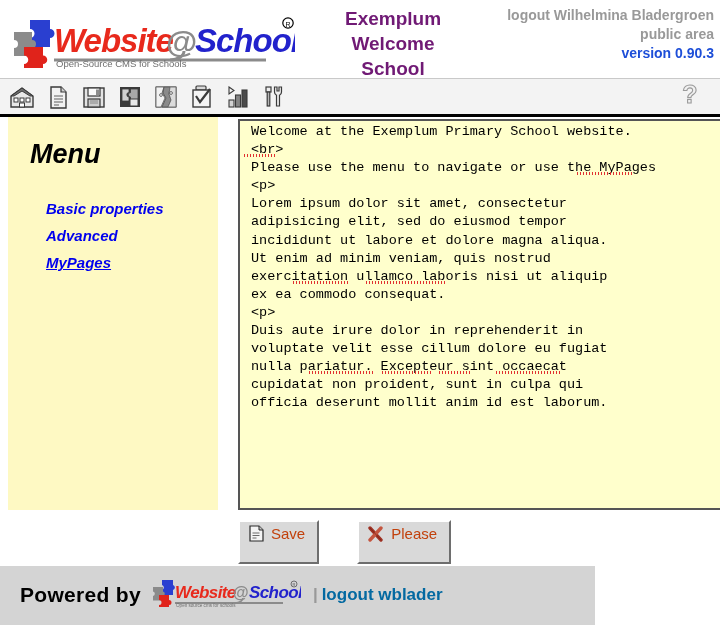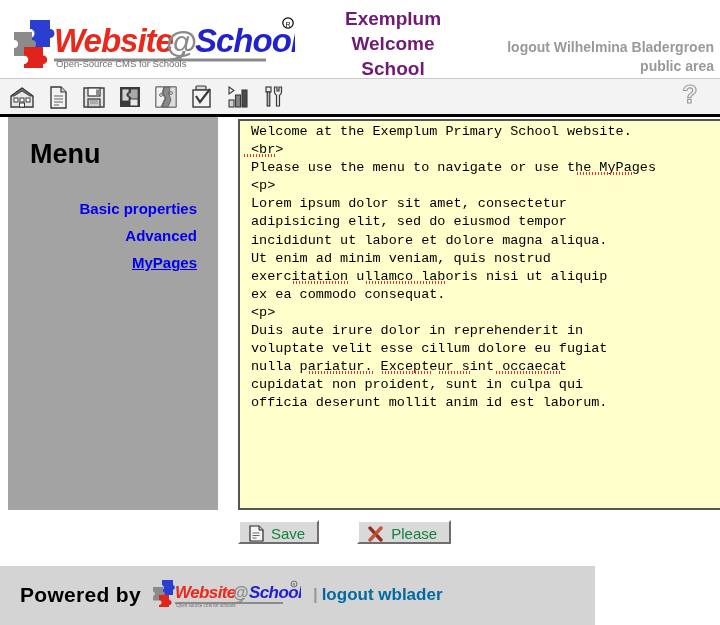--- a/index.html
+++ b/index.html
@@ -17,21 +17,21 @@
   .logo svg{display:block;}
   .school-title{
     position:absolute;left:318px;top:6px;width:150px;
     text-align:center;color:#701a75;font-weight:bold;font-size:19px;
     line-height:25px;letter-spacing:0px;
   }
   .header-right{
     position:absolute;right:6px;top:6px;text-align:right;
     font-size:14px;line-height:19px;font-weight:bold;color:#999999;
   }
-  .header-right .logout-line{color:#999999;margin-top:32px;}
+  .header-right .logout-line{color:#999999;}
   .header-right .area-line{color:#999999;}
   .header-right .version-line{color:#1d4ed8;}
 
   
   .toolbar{
     position:relative;height:36px;background:#f3f3f3;
     border-top:1px solid #c9c9c9;
   }
   .toolbar .icons{position:absolute;left:6px;top:2px;display:flex;gap:4px;}
   .tbtn{
@@ -40,26 +40,27 @@
   }
   .tbtn svg{display:block;}
   .help-btn{position:absolute;right:14px;top:2px;width:32px;height:32px;
     display:flex;align-items:center;justify-content:center;cursor:pointer;}
   .rule{position:absolute;left:0;right:0;top:114px;height:3px;background:#000;}
 
   
   .content{position:absolute;left:0;top:117px;width:720px;height:447px;background:#fff;}
   .menu-panel{
     position:absolute;left:8px;top:0px;width:210px;height:393px;
-    background:#a3a3a3;
+    background:#fef9c3;
+    font-style:italic;
   }
   .menu-title{
     position:absolute;left:22px;top:22px;font-size:27px;font-weight:bold;color:#000;
   }
-  .menu-list{position:absolute;left:9px;top:78px;width:180px;text-align:right;}
+  .menu-list{position:absolute;left:38px;top:78px;width:180px;}
   .menu-link{
     display:block;font-size:15px;font-weight:bold;color:#0000ee;
     text-decoration:none;line-height:27px;cursor:pointer;
   }
   .menu-link.active{text-decoration:underline;}
 
   .editor-wrap{position:absolute;left:238px;top:2px;width:482px;height:393px;}
   .editor{
     width:482px;height:391px;box-sizing:border-box;
     background:#ffffcc;
@@ -73,22 +74,22 @@
     outline:none;
   }
   .squig{position:absolute;height:3px;pointer-events:none;}
 
   .buttons{position:absolute;left:238px;top:403px;display:flex;gap:38px;}
   .btn{
     display:inline-flex;align-items:flex-end;gap:7px;
     background:#d9d9d9;
     border-top:2px solid #ffffff;border-left:2px solid #ffffff;
     border-right:2px solid #6e6e6e;border-bottom:2px solid #6e6e6e;
-    padding:3px 12px 0 9px;
-    font-size:15px;color:#15803d;cursor:pointer;
+    padding:3px 12px 20px 9px;
+    font-size:15px;color:#c2410c;cursor:pointer;
     font-family:"Liberation Sans",sans-serif;
   }
   .btn svg{display:block;}
 
   
   .footer{
     position:absolute;left:0;top:566px;width:595px;height:59px;
     background:#d4d4d4;
   }
   .footer-inner{position:absolute;left:20px;top:12px;display:flex;align-items:center;}

